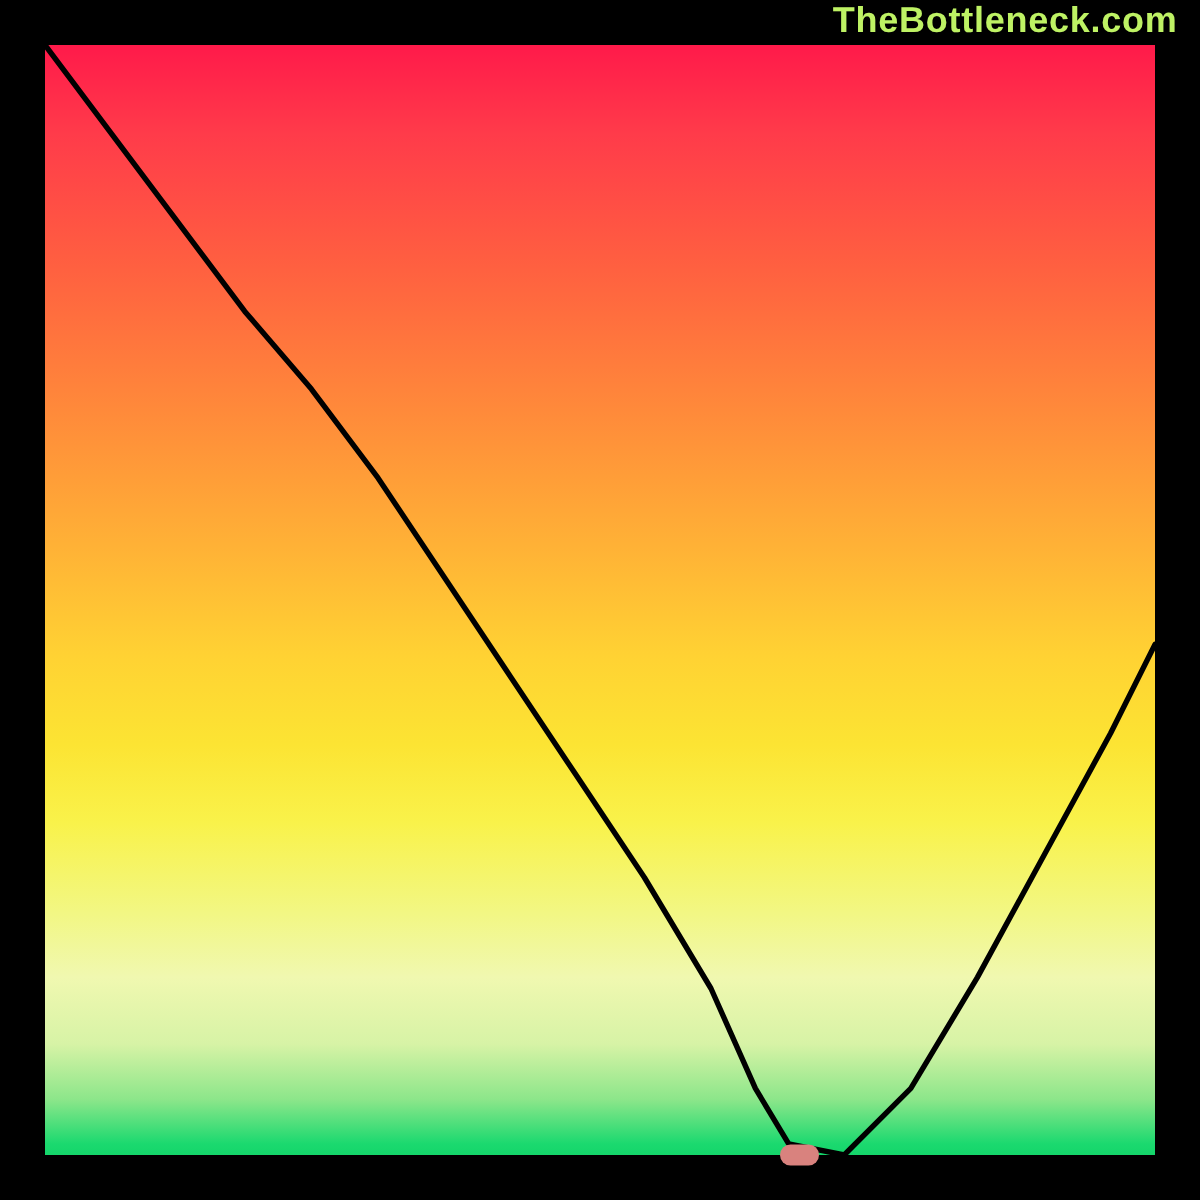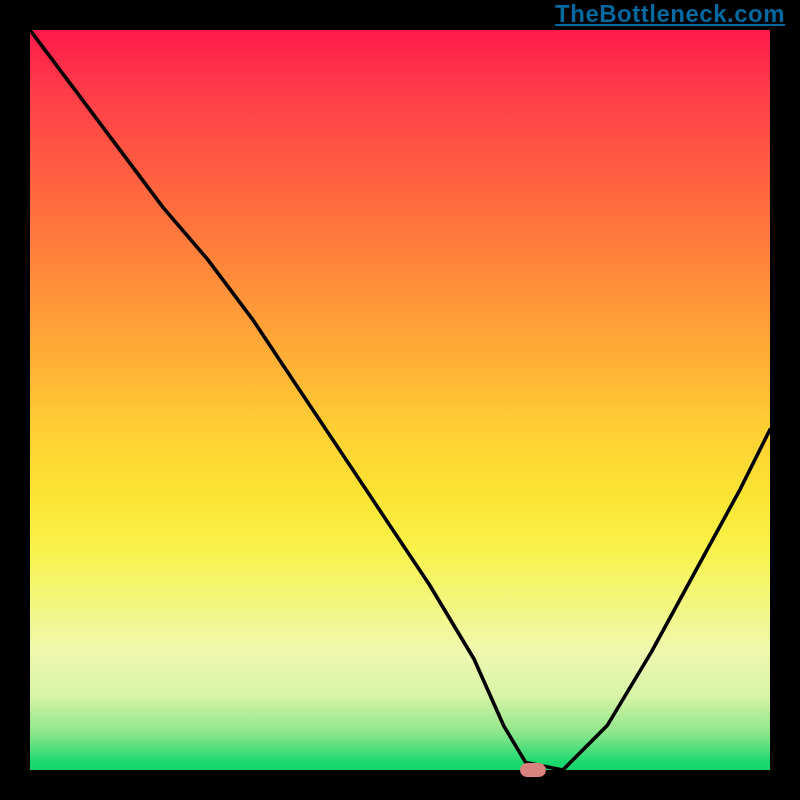--- a/index.html
+++ b/index.html
@@ -14,26 +14,25 @@
   .outer {
     position: relative;
     width: 800px;
     height: 800px;
     background: #000;
   }
   .watermark {
     position: absolute;
     top: 0;
     right: 15px;
-    color: #0369a1;
+    color: #bef264;
     font-size: 24px;
     font-weight: bold;
     letter-spacing: 0.5px;
     z-index: 10;
-    text-decoration: underline;
   }
   .plot-area {
     position: absolute;
     left: 30px;
     top: 30px;
     width: 740px;
     height: 740px;
   }
   .gradient-bg {
     position: absolute;

